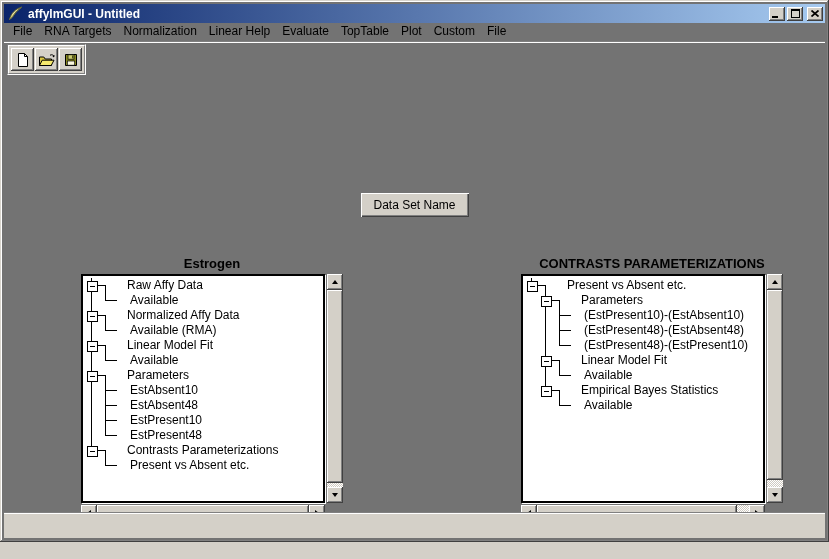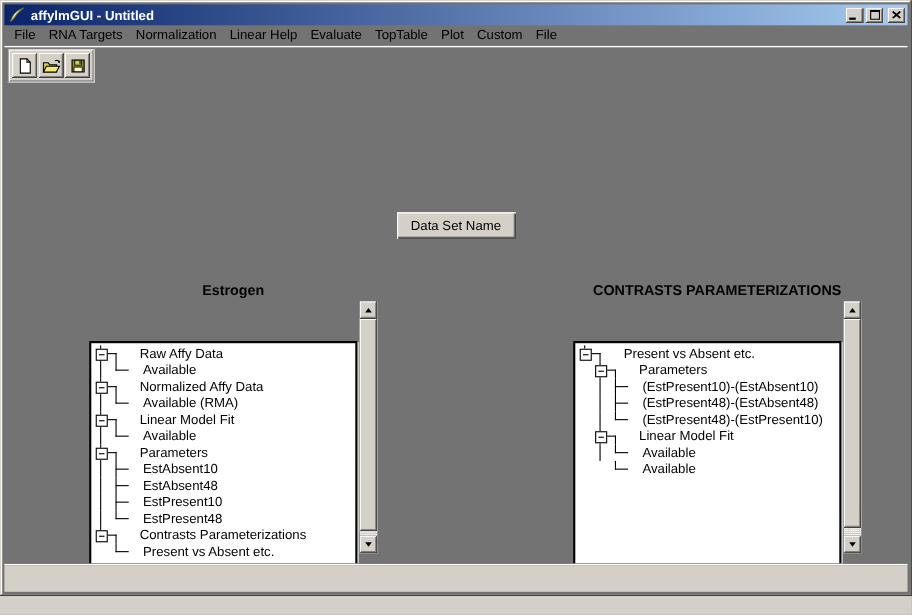--- a/index.html
+++ b/index.html
@@ -48,21 +48,21 @@
     background:#d4d0c8;border:none;font-family:"Liberation Sans",sans-serif;font-size:12px;color:#000;
     padding:5px 13px;box-shadow:inset 1px 1px 0 #ffffff, inset -1px -1px 0 #404040, inset -2px -2px 0 #808080;}
 
   
   .tree-group{position:absolute;top:180px;width:262px;}
   .tree-group.left{left:77px;}
   .tree-group.right{left:517px;}
   .tree-title{text-align:center;font-weight:bold;font-size:13px;height:16px;white-space:nowrap;}
   .tree-body{display:flex;margin-top:2px;}
   .tree-white{width:244px;height:229px;background:#ffffff;border:2px solid #000;
-    overflow:hidden;padding:2px 11px 0 1px;box-shadow:1px 1px 0 #ffffff;margin-top:36px;}
+    overflow:hidden;padding:2px 11px 0 1px;box-shadow:1px 1px 0 #ffffff;}
   .trow{display:flex;align-items:center;height:15px;}
   .gc{width:14px;height:15px;position:relative;flex:none;}
   .gc.v::before,.gc.tee::before{content:"";position:absolute;left:7px;top:0;bottom:0;width:1px;background:#000;}
   .gc.ell::before{content:"";position:absolute;left:7px;top:0;height:8px;width:1px;background:#000;}
   .gc.tee::after,.gc.ell::after{content:"";position:absolute;left:7px;top:7px;width:12px;height:1px;background:#000;}
   .gc.corner::before{content:"";position:absolute;left:0;top:7px;width:8px;height:1px;background:#000;}
   .gc.corner::after{content:"";position:absolute;left:7px;top:7px;bottom:0;width:1px;background:#000;}
   .gc.boxud::before{content:"";position:absolute;left:7px;top:0;bottom:0;width:1px;background:#000;}
   .gc.boxu::before{content:"";position:absolute;left:7px;top:0;height:3px;width:1px;background:#000;}
   .gc.boxud::after,.gc.boxu::after{content:"";position:absolute;left:3px;top:3px;width:9px;height:9px;
@@ -298,20 +298,26 @@
               <span class="tlabel">Linear Model Fit</span>
             </div>
             <div class="trow">
               <div class="gc empty"></div>
               <div class="gc v"></div>
               <div class="gc ell"></div>
               <span class="tlabel leaf">Available</span>
             </div>
             <div class="trow">
               <div class="gc empty"></div>
+              <div class="gc boxu"></div>
+              <div class="gc corner"></div>
+              <span class="tlabel">Empirical Bayes Statistics</span>
+            </div>
+            <div class="trow">
+              <div class="gc empty"></div>
               <div class="gc empty"></div>
               <div class="gc ell"></div>
               <span class="tlabel leaf">Available</span>
             </div>
           </div>
         <div class="vscroll">
           <div class="sb-btn">
               <i class="arr up"></i>
             </div>
           <div class="sb-track">

